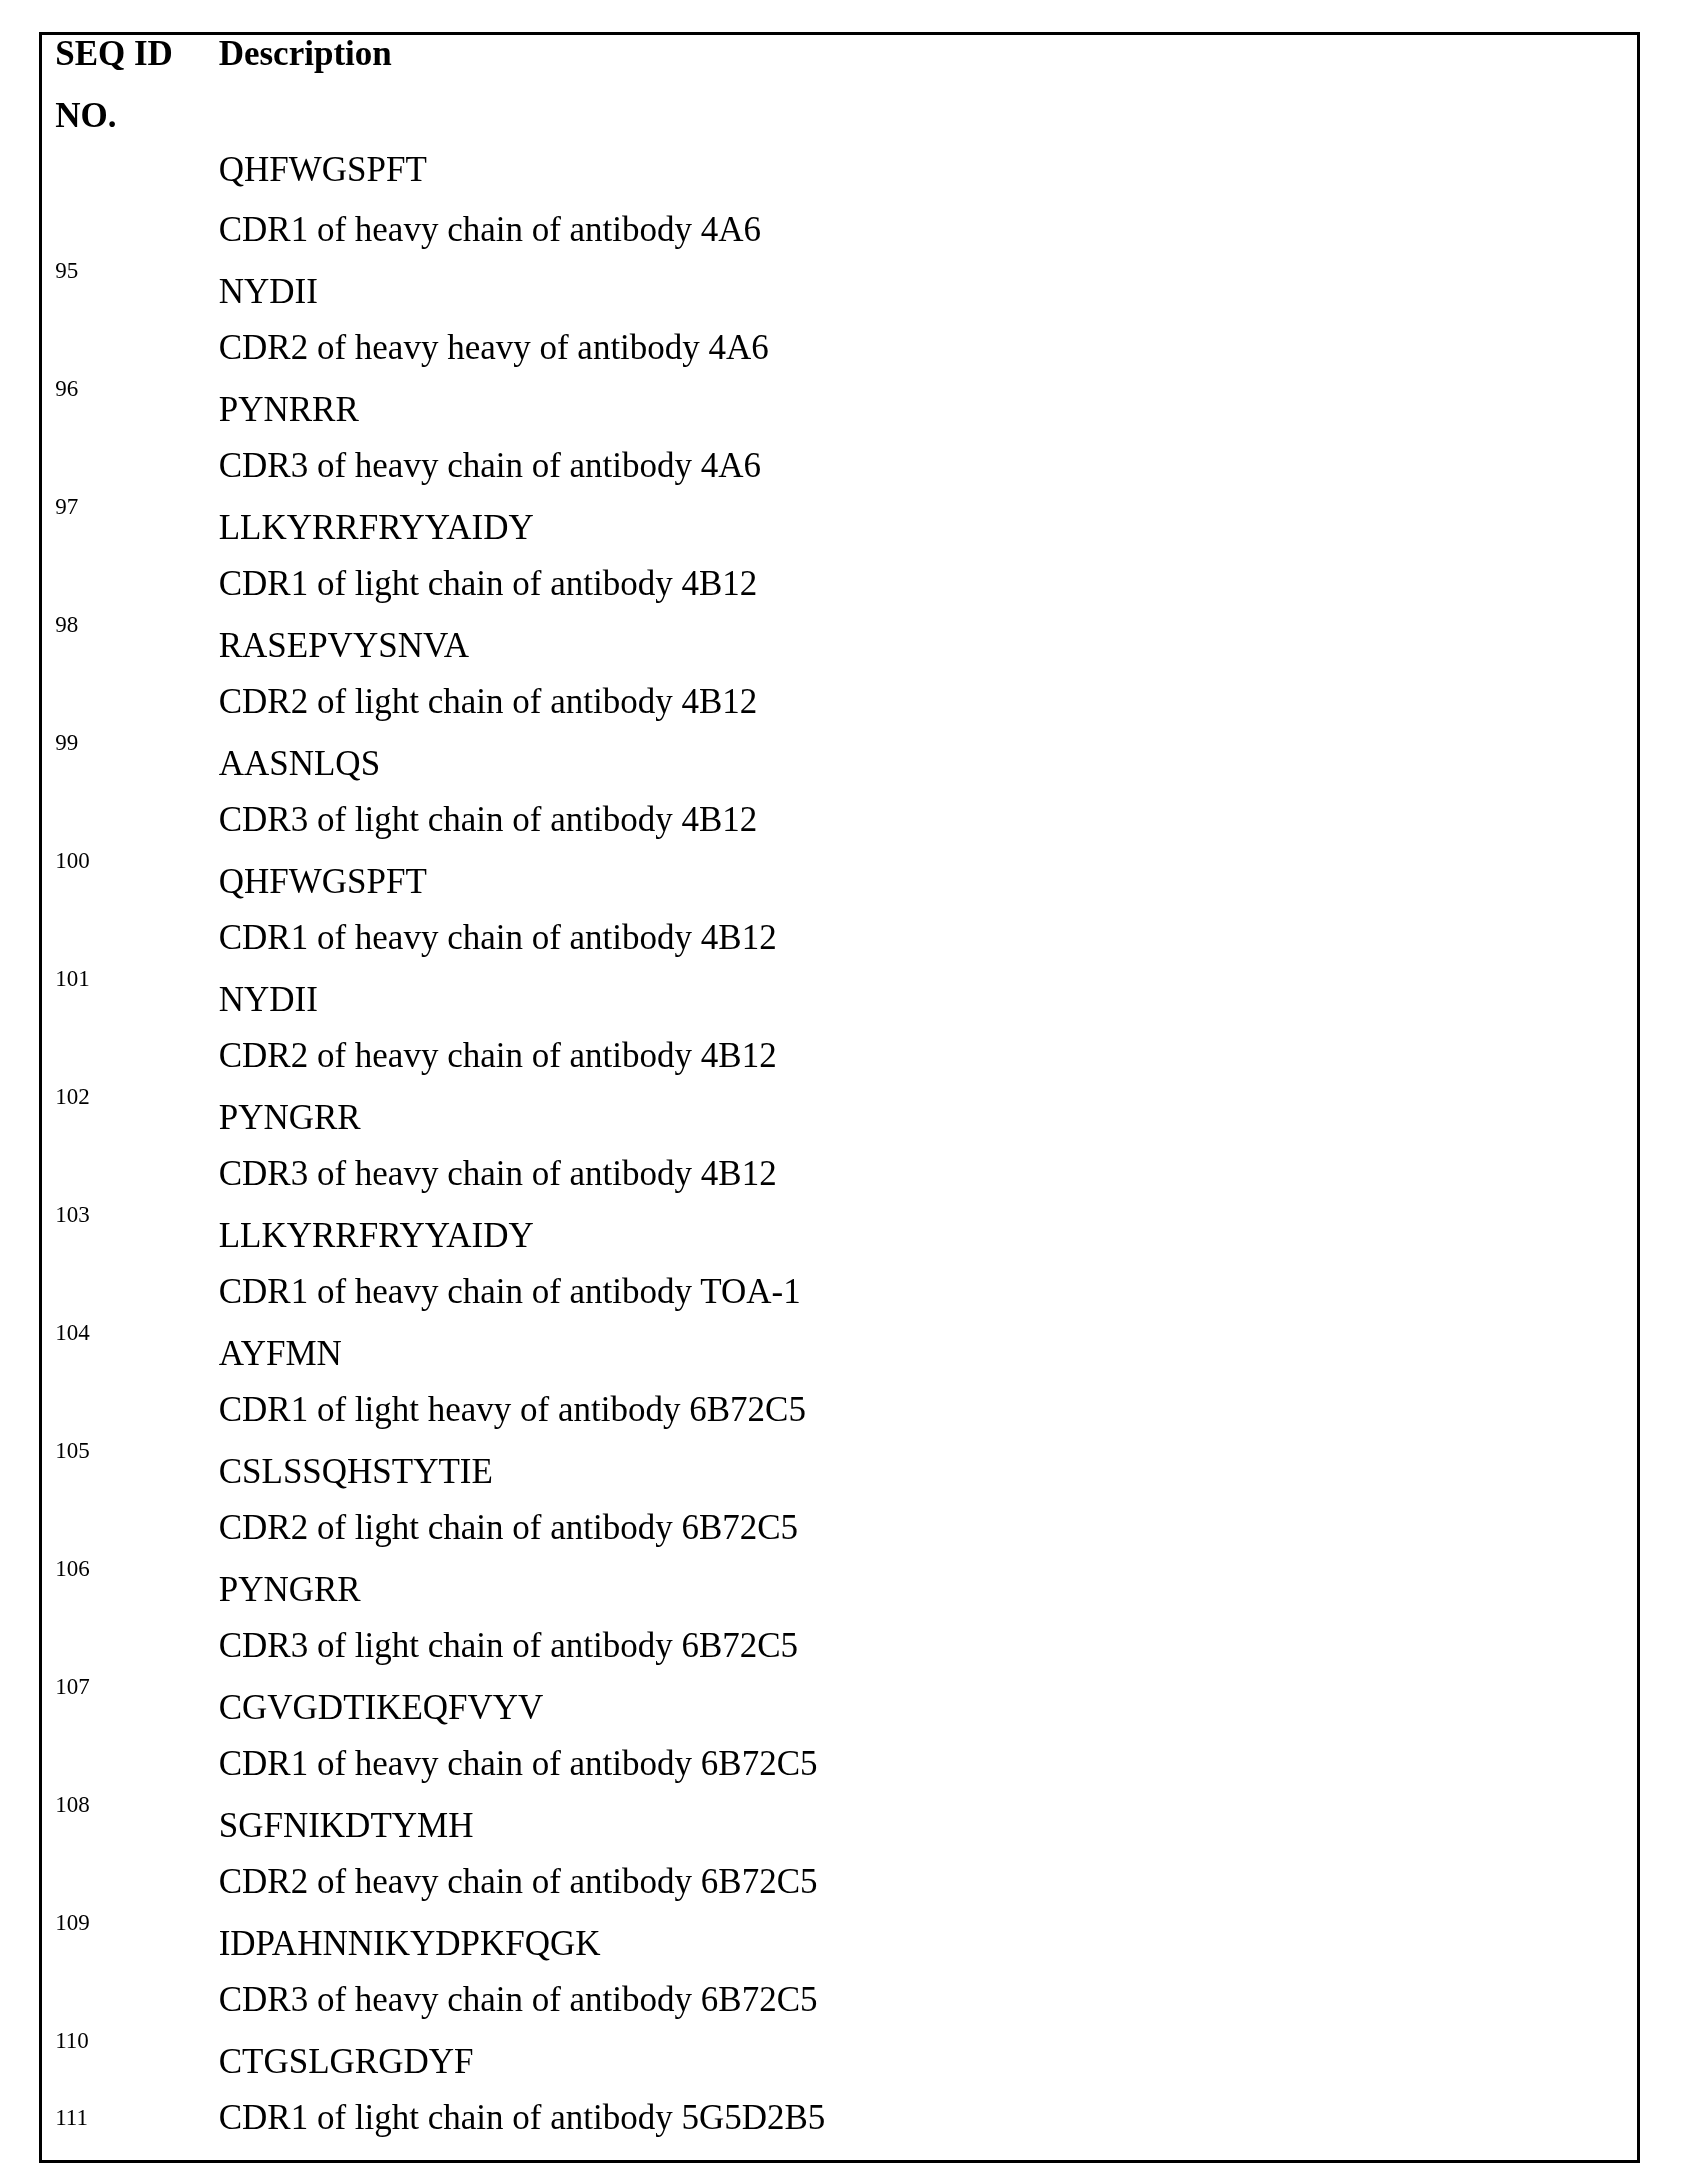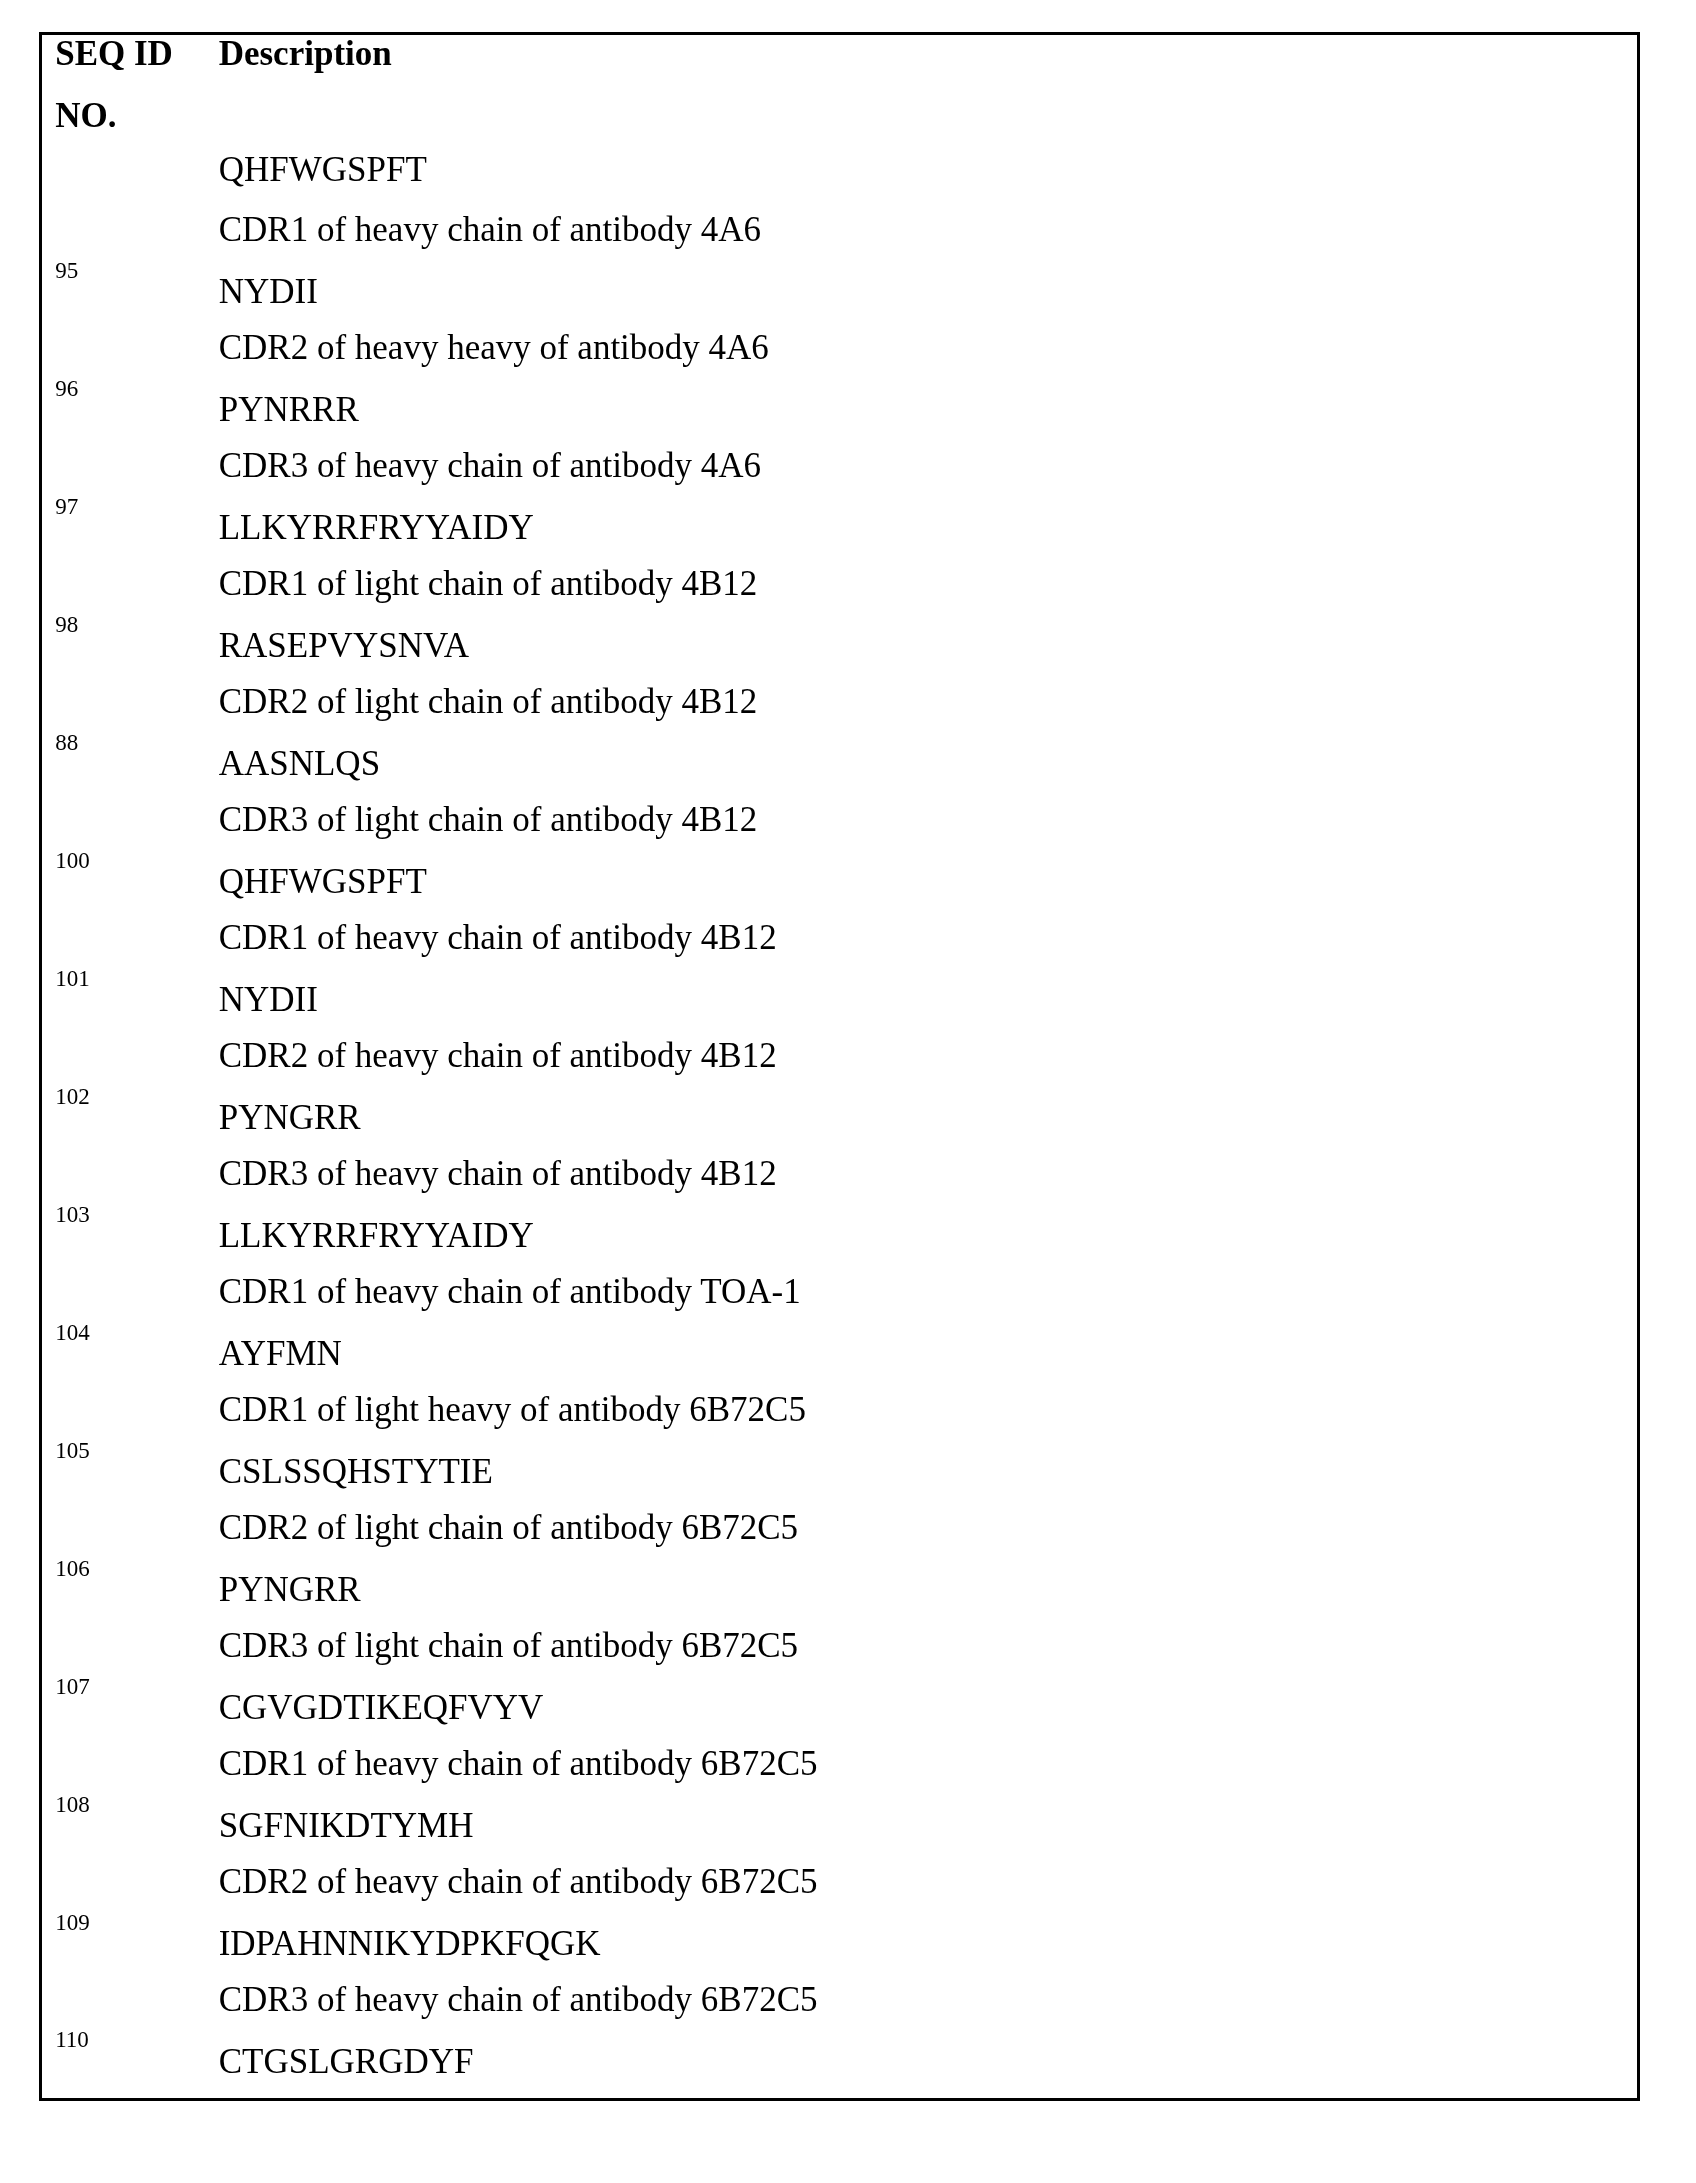--- a/index.html
+++ b/index.html
@@ -150,21 +150,21 @@
           </td>
           <td>
             <div class="lines">
               <div class="line">CDR1 of light chain of antibody 4B12</div>
               <div class="line">RASEPVYSNVA</div>
             </div>
           </td>
         </tr>
         <tr class="row-normal">
           <td class="seq-id-cell">
-            <div class="num">88</div>
+            <div class="num">99</div>
           </td>
           <td>
             <div class="lines">
               <div class="line">CDR2 of light chain of antibody 4B12</div>
               <div class="line">AASNLQS</div>
             </div>
           </td>
         </tr>
         <tr class="row-normal">
           <td class="seq-id-cell">
@@ -277,19 +277,29 @@
           </td>
         </tr>
         <tr class="row-normal">
           <td class="seq-id-cell">
             <div class="num">110</div>
           </td>
           <td>
             <div class="lines">
               <div class="line">CDR3 of heavy chain of antibody 6B72C5</div>
               <div class="line">CTGSLGRGDYF</div>
+            </div>
+          </td>
+        </tr>
+        <tr class="row-last-short">
+          <td class="seq-id-cell">
+            <div class="num">111</div>
+          </td>
+          <td>
+            <div class="lines">
+              <div class="line">CDR1 of light chain of antibody 5G5D2B5</div>
             </div>
           </td>
         </tr>
       </tbody>
   </table>
 </div>
 
 
 </body></html>

